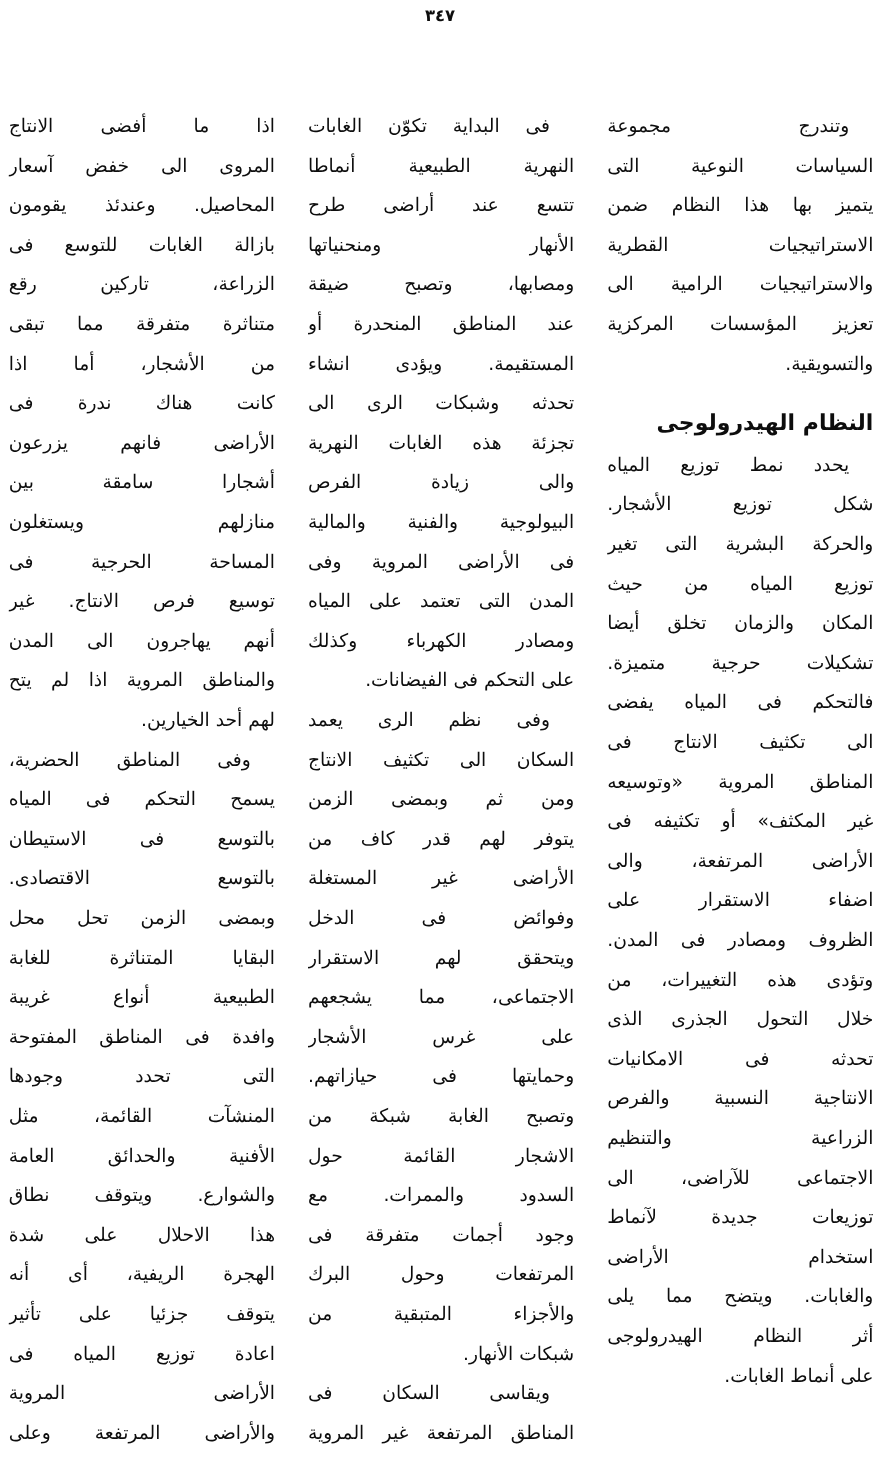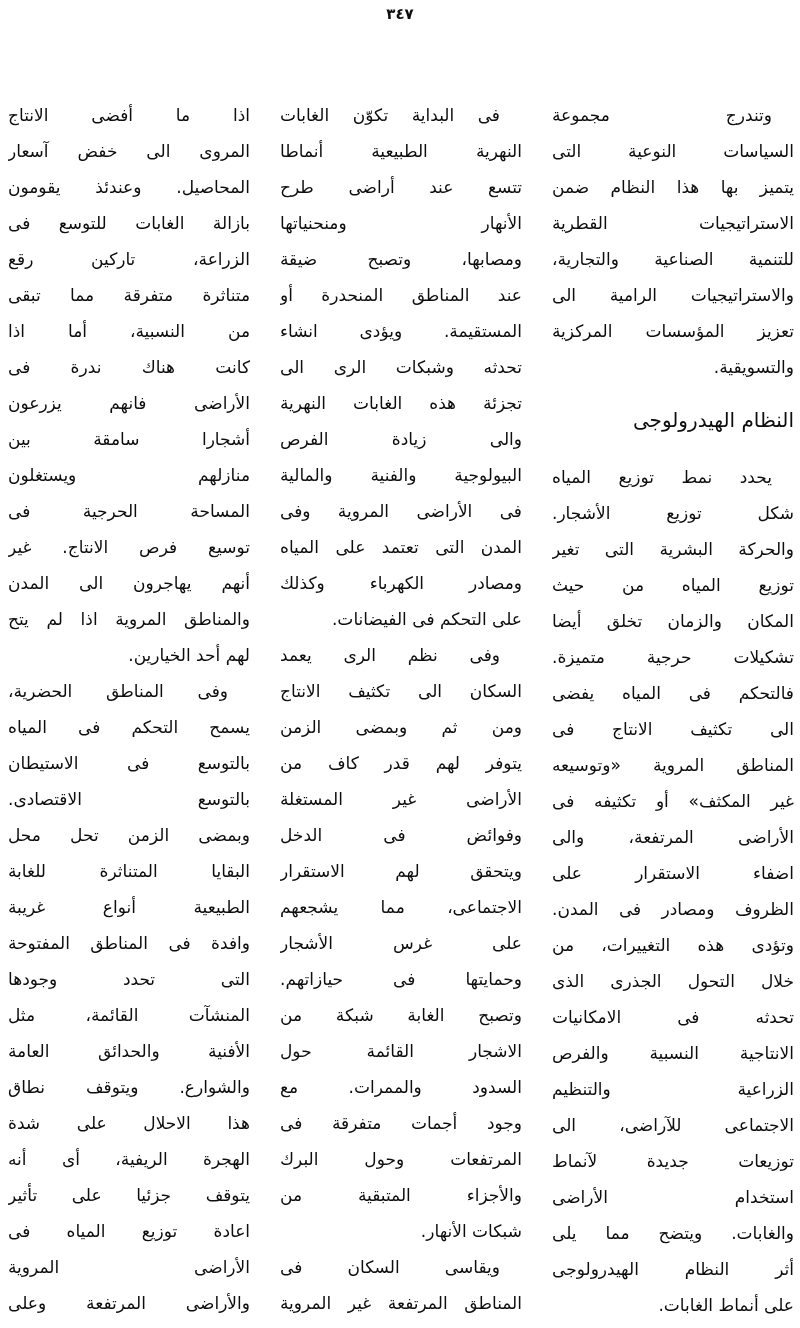--- a/index.html
+++ b/index.html
@@ -46,40 +46,39 @@
     white-space: normal;
   }
   .text-line.indented {
     padding-right: 22px;
   }
   .text-line.para-end {
     text-align-last: right;
   }
   .heading-line {
     font-size: 20px;
-    font-weight: normal;
+    font-weight: bold;
     line-height: 38px;
     height: 38px;
     margin-top: 16px;
-    margin-bottom: 20px;
+    margin-bottom: 2px;
     text-align: right;
   }
 </style>
 </head>
 <body>
 
 <div class="page">
   <div class="page-number">٣٤٧</div>
   <div class="columns" id="columns-container">
       <div class="column">
         <div class="text-line indented">وتندرج مجموعة</div>
         <div class="text-line">السياسات النوعية التى</div>
         <div class="text-line">يتميز بها هذا النظام ضمن</div>
         <div class="text-line">الاستراتيجيات القطرية</div>
-        <div class="text-line">للتنمية الصناعية والتجارية،</div>
         <div class="text-line">والاستراتيجيات الرامية الى</div>
         <div class="text-line">تعزيز المؤسسات المركزية</div>
         <div class="text-line para-end">والتسويقية.</div>
         <div class="heading-line">النظام الهيدرولوجى</div>
         <div class="text-line indented">يحدد نمط توزيع المياه</div>
         <div class="text-line">شكل توزيع الأشجار.</div>
         <div class="text-line">والحركة البشرية التى تغير</div>
         <div class="text-line">توزيع المياه من حيث</div>
         <div class="text-line">المكان والزمان تخلق أيضا</div>
         <div class="text-line">تشكيلات حرجية متميزة.</div>
@@ -138,21 +137,21 @@
         <div class="text-line indented">ويقاسى السكان فى</div>
         <div class="text-line">المناطق المرتفعة غير المروية</div>
       </div>
       <div class="column">
         <div class="text-line">اذا ما أفضى الانتاج</div>
         <div class="text-line">المروى الى خفض آسعار</div>
         <div class="text-line">المحاصيل. وعندئذ يقومون</div>
         <div class="text-line">بازالة الغابات للتوسع فى</div>
         <div class="text-line">الزراعة، تاركين رقع</div>
         <div class="text-line">متناثرة متفرقة مما تبقى</div>
-        <div class="text-line">من النسبية، أما اذا</div>
+        <div class="text-line">من الأشجار، أما اذا</div>
         <div class="text-line">كانت هناك ندرة فى</div>
         <div class="text-line">الأراضى فانهم يزرعون</div>
         <div class="text-line">أشجارا سامقة بين</div>
         <div class="text-line">منازلهم ويستغلون</div>
         <div class="text-line">المساحة الحرجية فى</div>
         <div class="text-line">توسيع فرص الانتاج. غير</div>
         <div class="text-line">أنهم يهاجرون الى المدن</div>
         <div class="text-line">والمناطق المروية اذا لم يتح</div>
         <div class="text-line para-end">لهم أحد الخيارين.</div>
         <div class="text-line indented">وفى المناطق الحضرية،</div>

